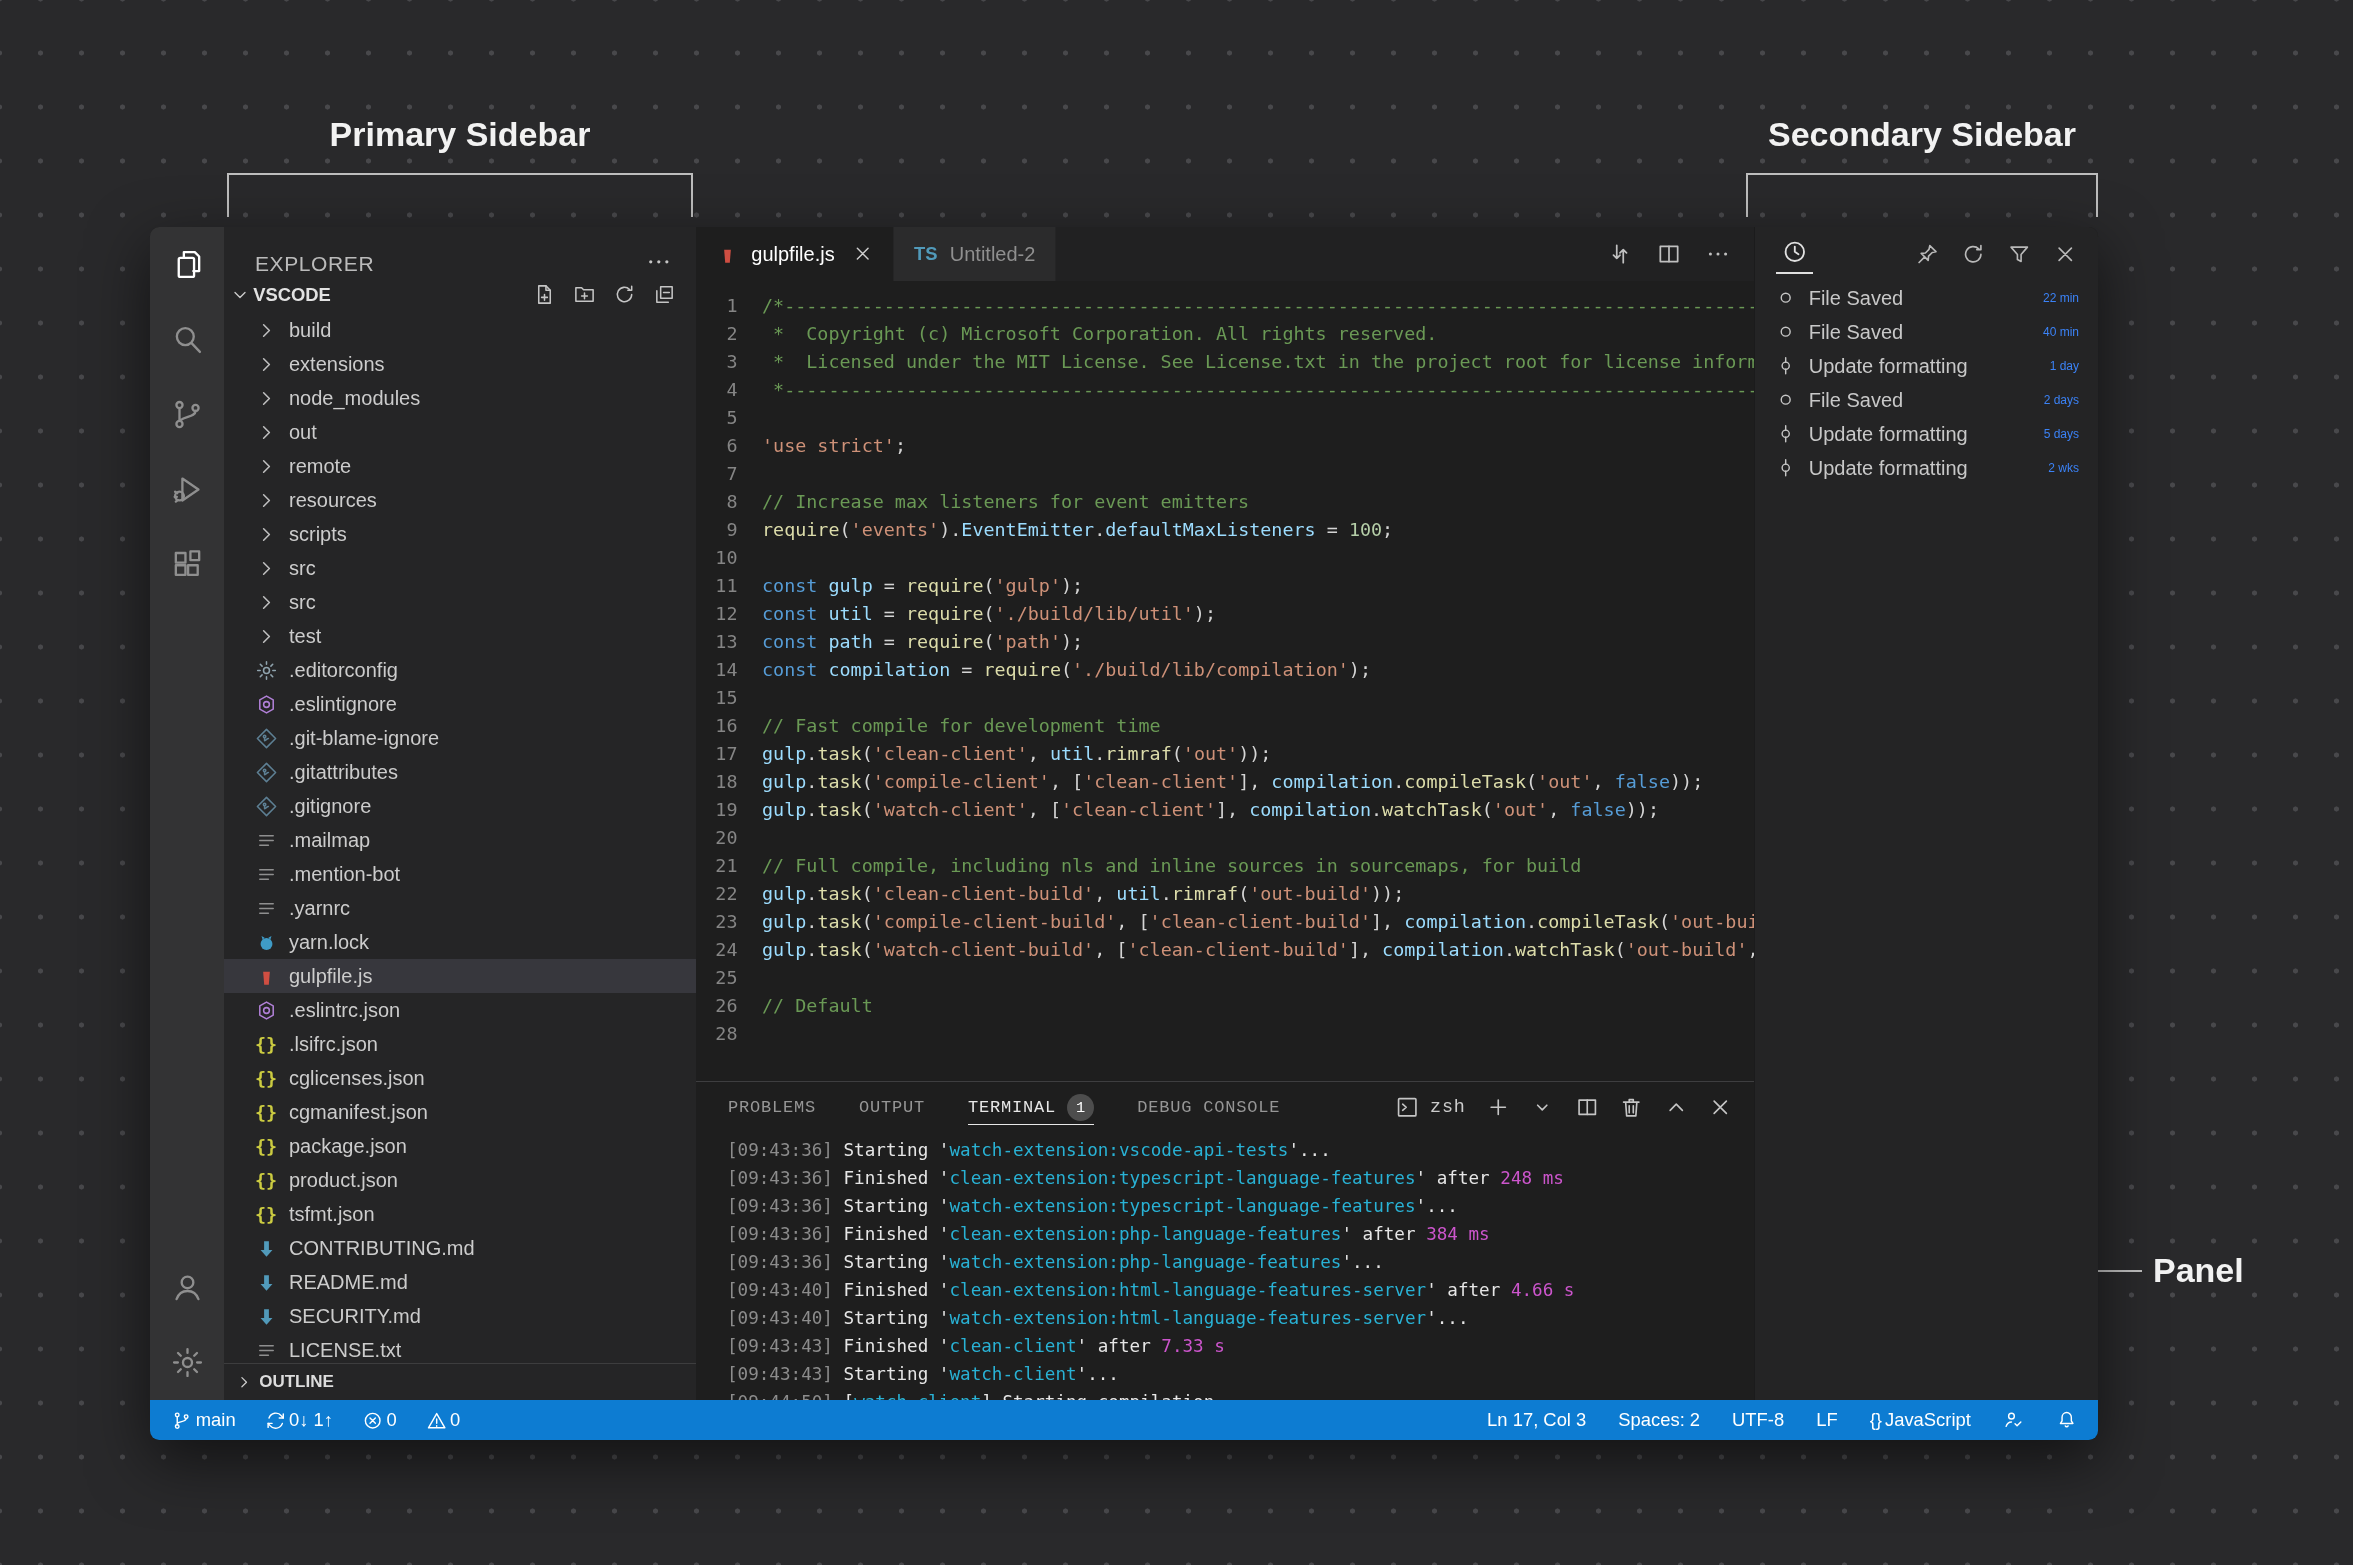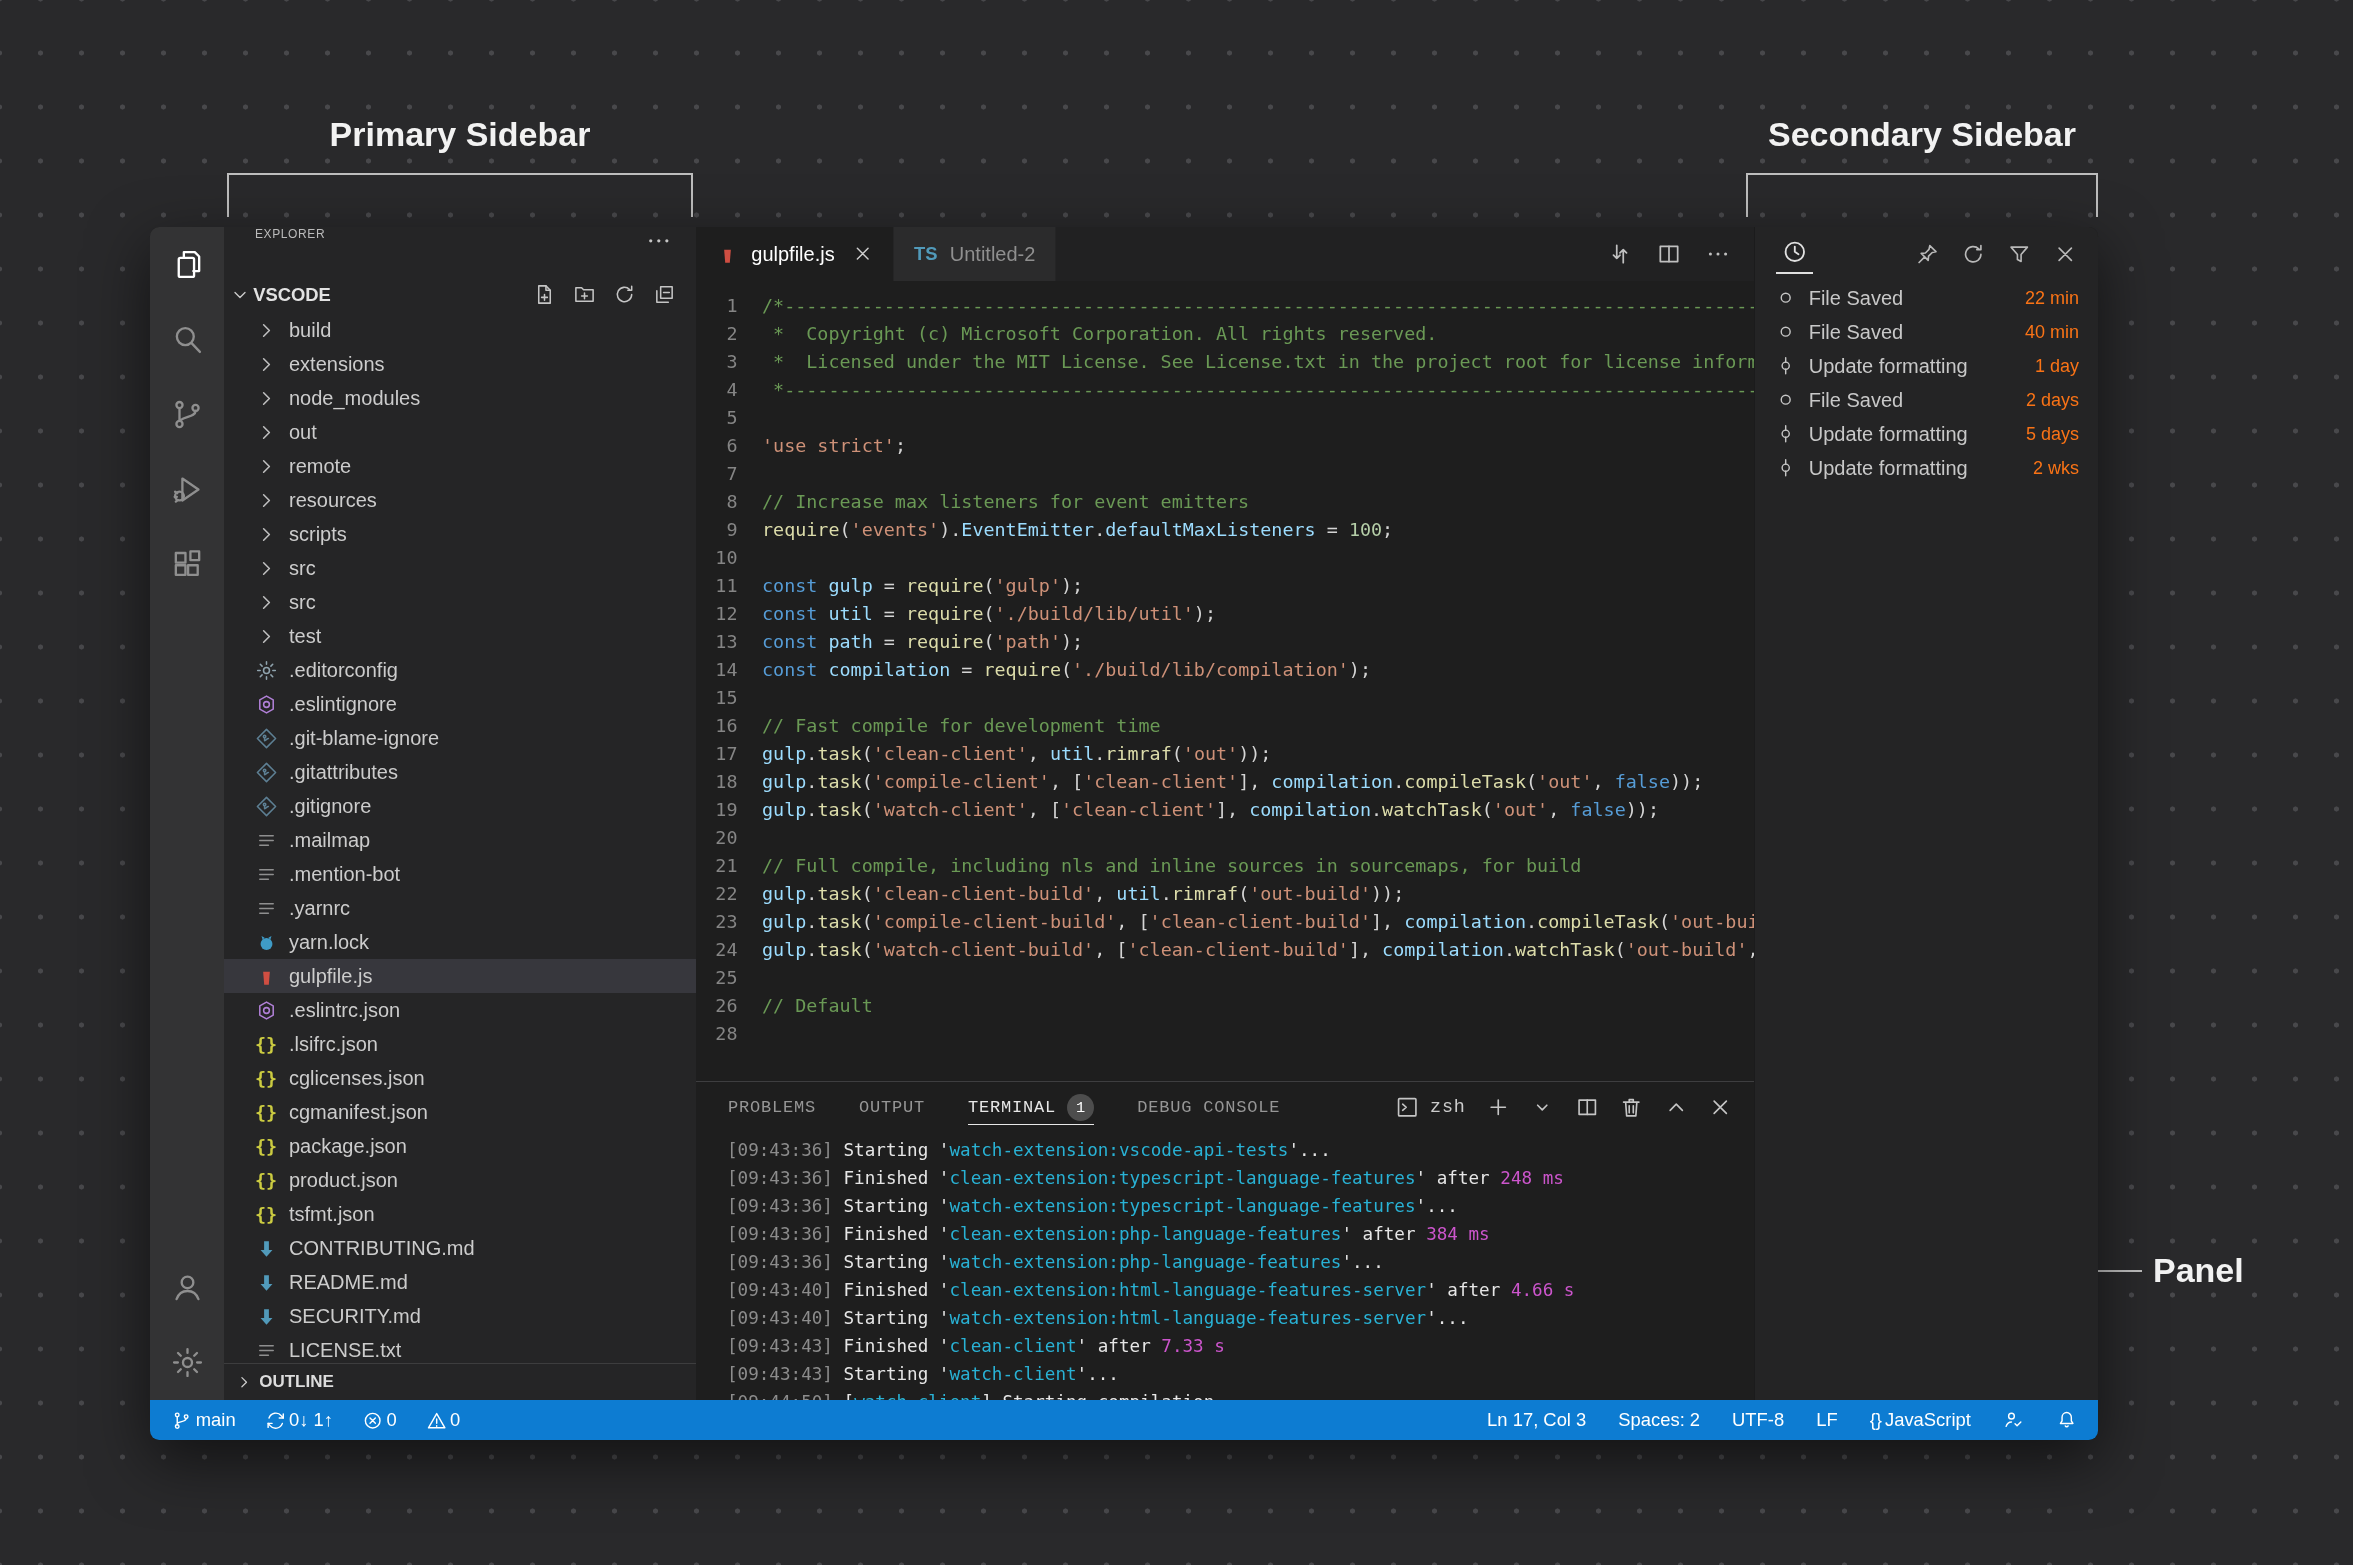--- a/index.html
+++ b/index.html
@@ -29,22 +29,22 @@
 
   
   .activitybar { background:#333334; display:flex; flex-direction:column; align-items:center; }
   .ab-item { width:74px; height:75px; display:flex; align-items:center; justify-content:center;
     color:#8f8f8f; font-size:35px; }
   .ab-item.active { color:#ffffff; }
   .ab-spacer { flex:1; }
 
   
   .sidebar { background:#252526; color:#cccccc; display:flex; flex-direction:column; min-width:0; }
-  .sb-title { height:49px; flex:none; display:flex; align-items:flex-start; padding:0 23px 0 31px;
-    font-size:12px; letter-spacing:0.6px; color:#bbbbbb; }
+  .sb-title { height:49px; flex:none; display:flex; align-items:flex-end; padding:0 23px 0 31px;
+    font-size:21px; letter-spacing:0.6px; color:#bbbbbb; }
   .sb-title .icn { margin-left:auto; font-size:27.6px; color:#c5c5c5; }
   .sb-section { height:37px; flex:none; display:flex; align-items:center; padding-left:6.1px;
     font-size:18.4px; font-weight:bold; color:#e2e2e2; }
   .sb-section .icn.chev { font-size:20px; color:#cccccc; margin-right:3.1px; }
   .sb-actions { margin-left:auto; display:flex; gap:17px; padding-right:20px; }
   .sb-actions .icn { font-size:23px; color:#c5c5c5; }
   .tree { flex:1; overflow:hidden; }
   .trow { height:34px; display:flex; align-items:center; padding-left:31px; font-size:20px; color:#cccccc; }
   .trow.sel { background:var(--sel,#37373d); }
   .trow .slot { width:34px; flex:none; display:flex; align-items:center; font-size:20px; color:#c0c0c0; }
@@ -95,21 +95,21 @@
   .tg-cy{color:var(--t-task,#29b2d5);} .tg-m{color:var(--t-dur,#cc55cc);}
 
   
   .secondary { background:#242425; border-left:0.8px solid #1b1b1c; display:flex; flex-direction:column; }
   .sec-header { height:54px; flex:none; display:flex; align-items:center; padding:0 21.4px; }
   .sec-view { color:#e0e0e0; font-size:27.6px; border-bottom:2.3px solid #e0e0e0; padding:4.6px 4.6px 6.1px 4.6px; }
   .sec-actions { margin-left:auto; display:flex; gap:21.4px; color:#b9b9b9; }
   .sec-actions .icn { font-size:24.5px; }
   .tlrow { height:34px; display:flex; align-items:center; padding:0 20px; font-size:20px; color:#c8c8c8; }
   .tlrow .icn { font-size:21.4px; color:#c5c5c5; margin-right:12.3px; }
-  .tlrow .when { margin-left:auto; color:#f97316; font-size:18px; }
+  .tlrow .when { margin-left:auto; color:#3b82f6; font-size:12px; }
 
   
   .statusbar { grid-column:1/5; background:var(--accent,#0d7cd2); color:#ffffff; display:flex;
     align-items:center; font-size:18.4px; padding:0 21.4px; }
   .st-item { display:flex; align-items:flex-end; gap:3px; }
   .st-left { display:flex; align-items:center; gap:29px; }
   .st-right { margin-left:auto; display:flex; align-items:center; gap:32px; }
   .st-item .icn { font-size:21.4px; }
   .st-item .btxt { font-family:"Liberation Sans",sans-serif; }
 </style>

